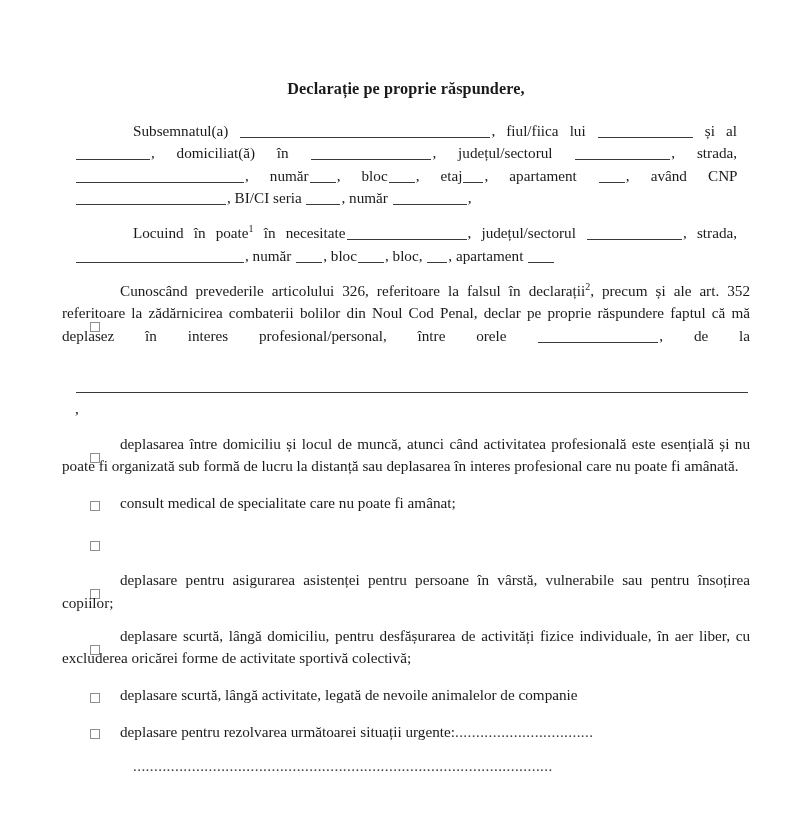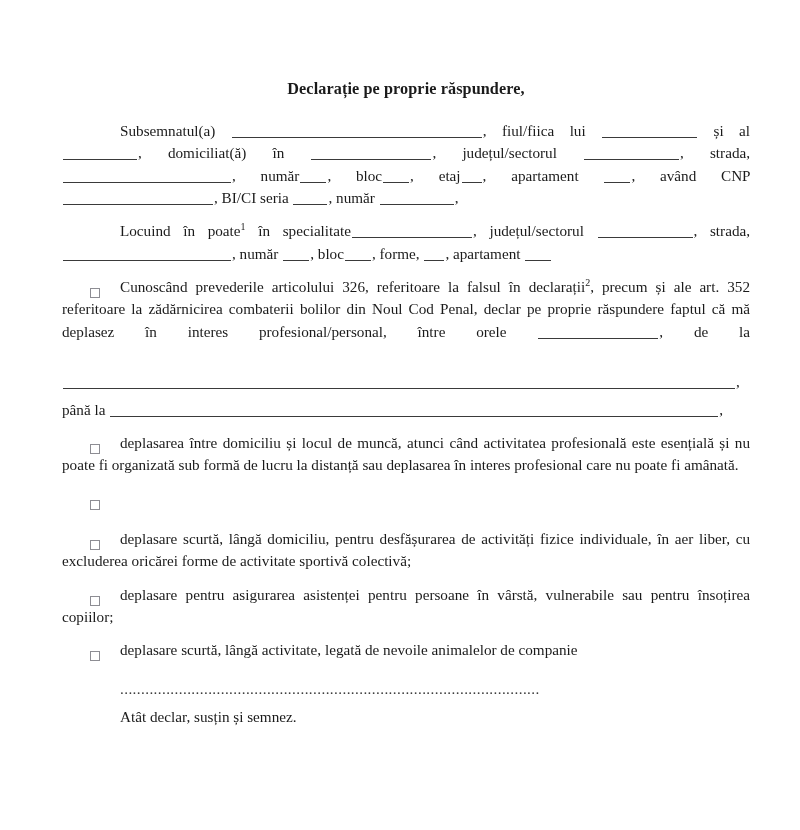--- a/index.html
+++ b/index.html
@@ -37,21 +37,21 @@
   .title {
     text-align: center;
     font-size: 16.2px;
     margin: 0 0 18px 0;
     letter-spacing: 0.1px;
   }
 
   .para {
     text-align: justify;
     text-justify: inter-word;
-    margin: 0;
+    margin: 13px;
     hyphens: none;
   }
   .para.indent { text-indent: 58px; }
 
   .blk { margin-top: 11px; }
   .blk-lg { margin-top: 15px; }
 
   
   .rule {
     display: inline-block;
@@ -77,21 +77,21 @@
     height: 8px;
     border: 1px solid #8d8d93;
     background: #ffffff;
     vertical-align: 1px;
     margin: 0 0 0 0;
   }
 
   
   .opt {
     display: flex;
-    align-items: flex-start;
+    align-items: center;
     margin-top: 11px;
   }
   .opt-box {
     flex: 0 0 auto;
     width: 58px;
     padding-left: 28px;
     box-sizing: border-box;
     padding-top: 7px;
   }
   .opt-text {
@@ -136,84 +136,91 @@
       <span class="rule r-lg"></span><span>, strada,</span>
       <span class="rule r-3xl"></span><span>, număr</span><span class="rule r-sm"></span><span>, bloc</span><span class="rule r-sm"></span><span>, etaj</span><span class="rule r-xs"></span><span>, apartament</span>
       <span class="rule r-sm"></span><span>, având CNP</span>
       <span class="rule r-2xl"></span><span>, BI/CI seria</span>
       <span class="rule r-s2"></span><span>, număr</span>
       <span class="rule r-md"></span><span>,</span>
     </p>
 
     <p class="para indent blk">
       <span>Locuind în poate</span><sup>1</sup>
-      <span>în specialitate</span><span class="rule r-xl"></span><span>, județul/sectorul</span>
+      <span>în necesitate</span><span class="rule r-xl"></span><span>, județul/sectorul</span>
       <span class="rule r-lg"></span><span>, strada,</span>
       <span class="rule r-3xl"></span><span>, număr</span>
-      <span class="rule r-sm"></span><span>, bloc</span><span class="rule r-sm"></span><span>, forme,</span>
+      <span class="rule r-sm"></span><span>, bloc</span><span class="rule r-sm"></span><span>, bloc,</span>
       <span class="rule r-xs"></span><span>, apartament</span>
       <span class="rule r-sm"></span>
     </p>
 
     <div class="opt blk-lg">
       <span class="opt-box">
         <span class="cbox"></span>
       </span>
       <span class="opt-text stretch" style="margin-left:-58px; text-indent:58px;">
         <span>Cunoscând prevederile articolului 326, referitoare la falsul în declarații</span><sup>2</sup><span>, precum și ale art. 352 referitoare la  zădărnicirea combaterii bolilor din Noul Cod Penal, declar pe proprie răspundere faptul că mă deplasez în interes profesional/personal, între orele</span>
         <span class="rule r-xl"></span><span>, de la</span>
       </span>
     </div>
 
     <p class="para" style="margin-top:6px;">
       <span class="rule" style="width:672px;"></span><span>,</span>
     </p>
 
-    <p class="para" style="margin-top:5px;">
-      <span>până la</span>
-      <span class="rule" style="width:608px;"></span><span>,</span>
-    </p>
 
 
     <div class="opt hang">
       <span class="opt-box">
         <span class="cbox"></span>
       </span>
       <span class="opt-text">deplasarea între domiciliu și locul de muncă, atunci când activitatea profesională este esențială și nu poate fi organizată sub formă de lucru la distanță sau deplasarea în interes profesional care nu poate fi amânată.</span>
     </div>
 
-
-    <div class="opt hang">
-      <span class="opt-box">
-        <span class="cbox"></span>
-      </span>
+    <div class="opt hang">
+      <span class="opt-box">
+        <span class="cbox"></span>
+      </span>
+      <span class="opt-text">consult medical de specialitate care nu poate fi amânat;</span>
+    </div>
+
+    <div class="opt hang">
+      <span class="opt-box">
+        <span class="cbox"></span>
+      </span>
+    </div>
+
+    <div class="opt hang">
+      <span class="opt-box">
+        <span class="cbox"></span>
+      </span>
+      <span class="opt-text">deplasare pentru asigurarea asistenței pentru persoane în vârstă, vulnerabile sau pentru însoțirea copiilor;</span>
     </div>
 
     <div class="opt hang">
       <span class="opt-box">
         <span class="cbox"></span>
       </span>
       <span class="opt-text">deplasare scurtă, lângă domiciliu, pentru desfășurarea de activități fizice individuale, în aer liber, cu excluderea oricărei forme de activitate sportivă colectivă;</span>
     </div>
 
     <div class="opt hang">
       <span class="opt-box">
         <span class="cbox"></span>
       </span>
-      <span class="opt-text">deplasare pentru asigurarea asistenței pentru persoane în vârstă, vulnerabile sau pentru însoțirea copiilor;</span>
-    </div>
-
-    <div class="opt hang">
-      <span class="opt-box">
-        <span class="cbox"></span>
-      </span>
       <span class="opt-text">deplasare scurtă, lângă activitate, legată de nevoile animalelor de companie</span>
     </div>
 
+    <div class="opt hang" style="margin-top:7px;">
+      <span class="opt-box">
+        <span class="cbox"></span>
+      </span>
+      <span class="opt-text"><span>deplasare pentru rezolvarea următoarei situații urgente:</span><span class="dots">.................................</span></span>
+    </div>
 
     <p class="para" style="margin-top:9px; padding-left:58px;">
       <span class="dots">....................................................................................................</span>
     </p>
 
-    <p class="para indent" style="margin-top:6px;">Atât declar, susțin și semnez.</p>
 
   </div>
 </div>
 
 </body></html>

